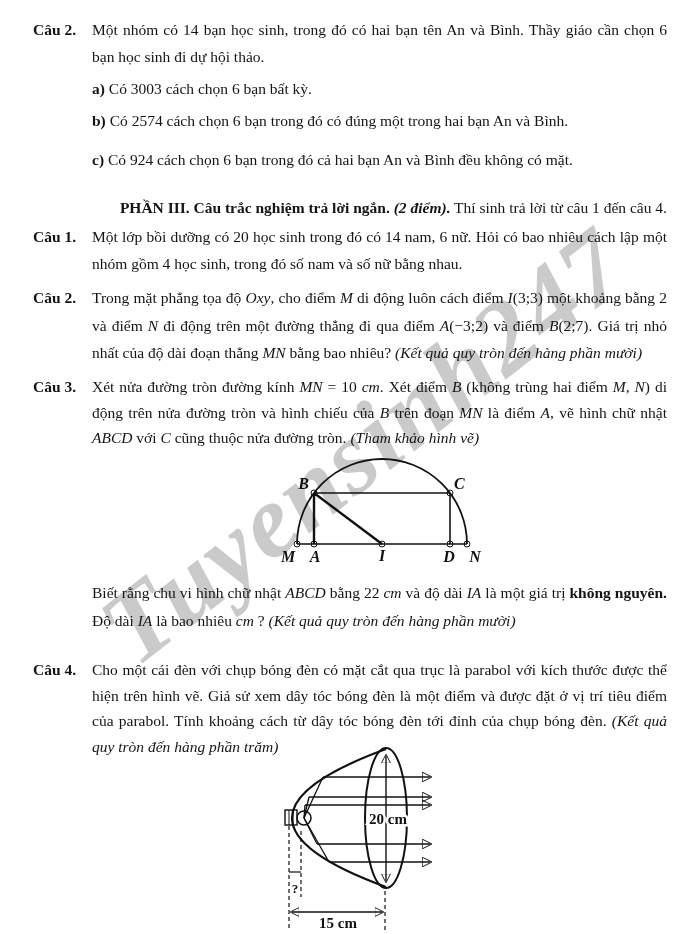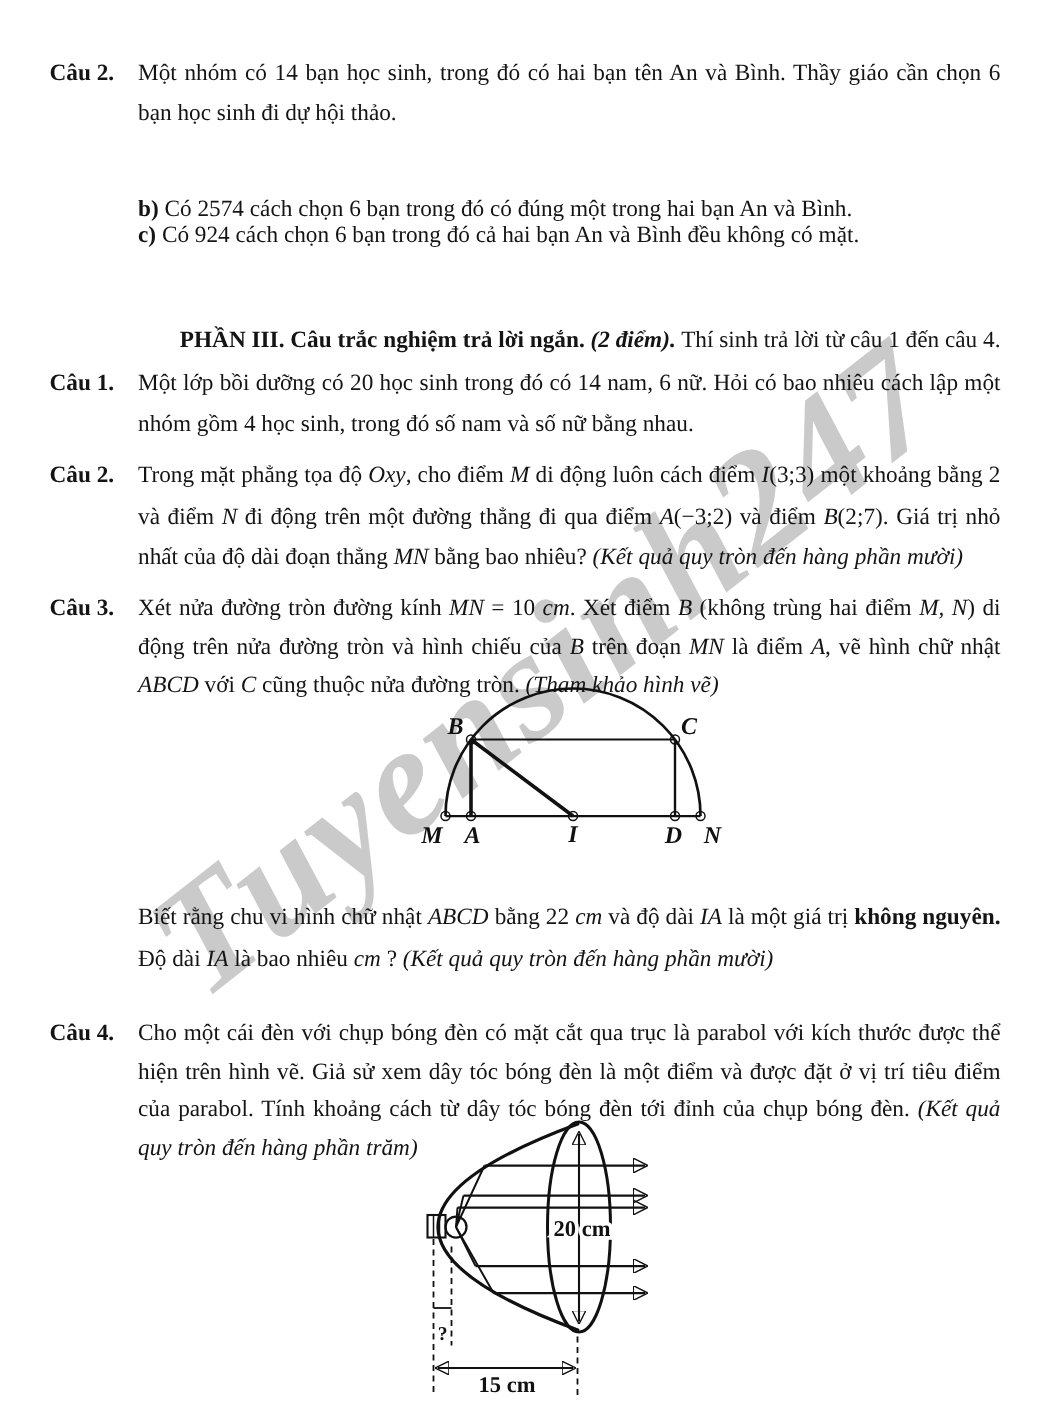--- a/index.html
+++ b/index.html
@@ -8,21 +8,21 @@
   .page{position:absolute;left:0;top:0;width:700px;height:934px;background:#fff;}
   .watermark{
     position:absolute;left:363px;top:446px;
     transform:translate(-50%,-50%) rotate(-38deg);
     font-family:"Liberation Serif", serif;
     font-weight:bold;font-style:italic;
     font-size:104px;letter-spacing:2px;white-space:nowrap;
     color:#bdbdbd;opacity:.8;z-index:0;user-select:none;
   }
   .block{position:absolute;left:33px;width:634px;z-index:1;
-         font-size:15.5px;line-height:26.5px;margin-top:19px;}
+         font-size:15.5px;line-height:26.5px;}
   .qlabel{position:absolute;left:0;top:0;font-weight:bold;}
   .qtext{margin-left:59px;text-align:justify;}
   .noindent .qtext{margin-left:0;text-align:right;}
   .opt .qtext{text-align:left;}
   .plain .qtext{text-align:justify;}
   .sb{font-weight:bold;}
   .si{font-style:italic;}
   .sbi{font-weight:bold;font-style:italic;}
   svg{position:absolute;z-index:1;overflow:visible;}
   svg text{font-family:"Liberation Serif", serif;}
@@ -36,24 +36,27 @@
 
 <div class="page">
 
   <div class="watermark">Tuyensinh247</div>
 
   <div class="block" style="top:16px;line-height:27px;">
     <span class="qlabel">Câu 2.</span>
     <div class="qtext"><span>Một nhóm có 14 bạn học sinh, trong đó có hai bạn tên An và Bình. Thầy giáo cần chọn 6 bạn học sinh đi dự hội thảo.</span></div>
   </div>
 
+  <div class="block opt" style="top:76px;">
+    <div class="qtext"><span class="sb">a) </span><span>Có 3003 cách chọn 6 bạn bất kỳ.</span></div>
+  </div>
   <div class="block opt" style="top:108px;">
     <div class="qtext"><span class="sb">b) </span><span>Có 2574 cách chọn 6 bạn trong đó có đúng một trong hai bạn An và Bình.</span></div>
   </div>
-  <div class="block opt" style="top:125px;">
+  <div class="block opt" style="top:147px;">
     <div class="qtext"><span class="sb">c) </span><span>Có 924 cách chọn 6 bạn trong đó cả hai bạn An và Bình đều không có mặt.</span></div>
   </div>
 
   <div class="block noindent" style="top:195px;">
     <div class="qtext"><span class="sb">PHẦN III. Câu trắc nghiệm trả lời ngắn. </span><span class="sbi">(2 điểm).</span><span> Thí sinh trả lời từ câu 1 đến câu 4.</span></div>
   </div>
 
   <div class="block" style="top:224px;">
     <span class="qlabel">Câu 1.</span>
     <div class="qtext"><span>Một lớp bồi dưỡng có 20 học sinh trong đó có 14 nam, 6 nữ. Hỏi có bao nhiêu cách lập một nhóm gồm 4 học sinh, trong đó số nam và số nữ bằng nhau.</span></div>

